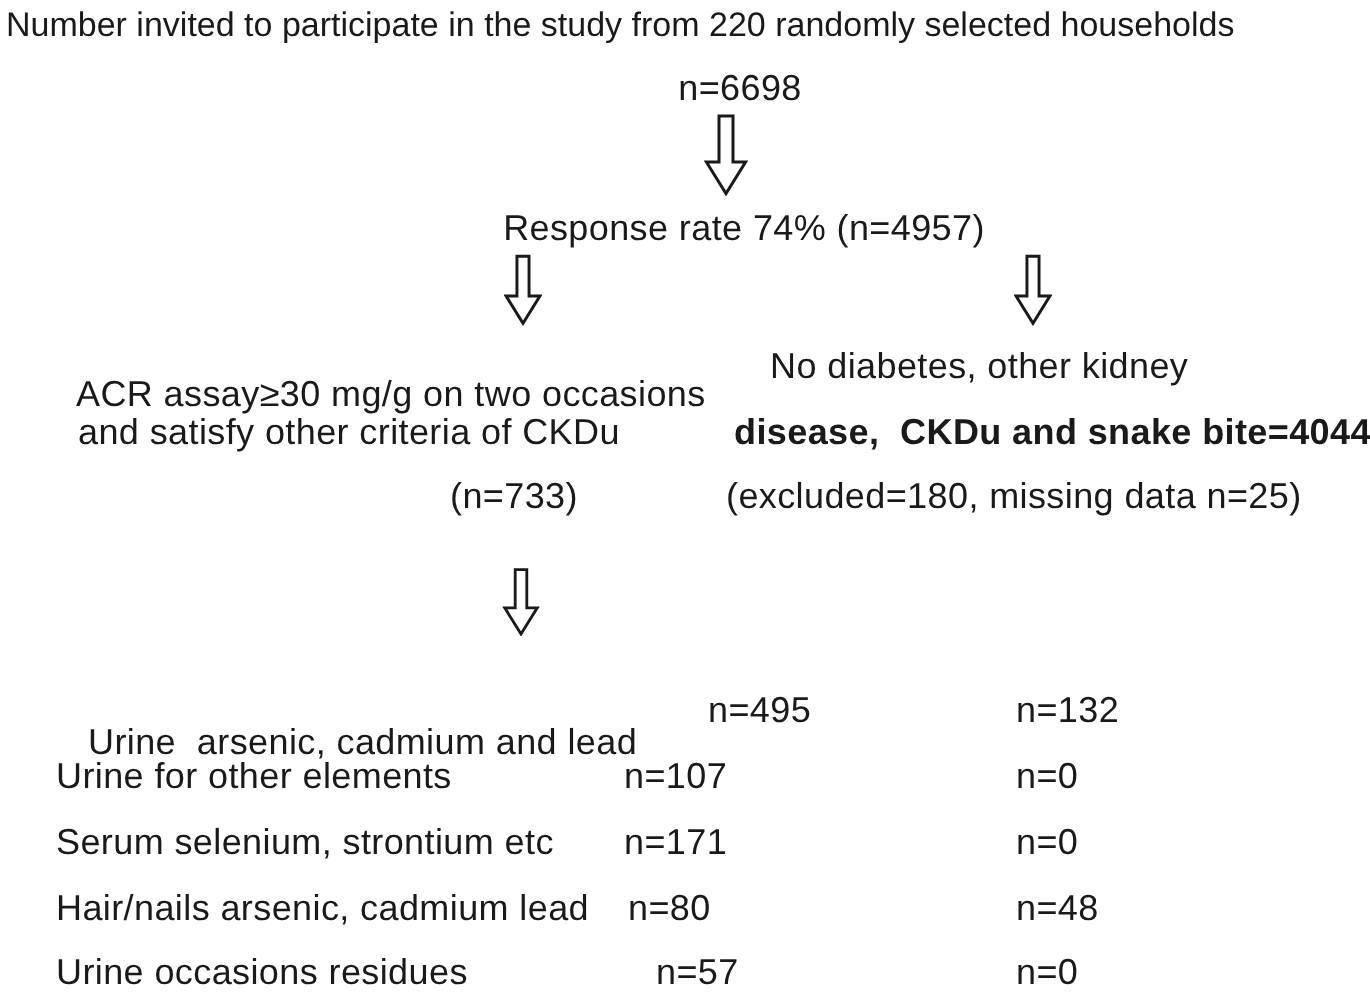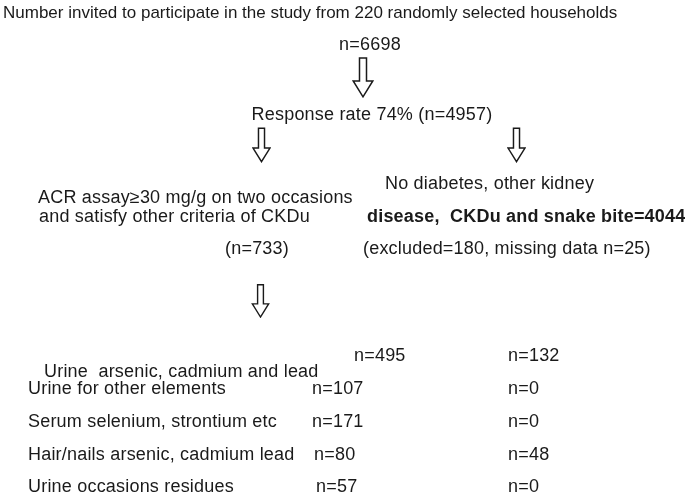--- a/index.html
+++ b/index.html
@@ -93,19 +93,19 @@
     </div>
 
     <div>
       <span class="line" style="left:28px;  top:443px;">Hair/nails arsenic, cadmium lead</span>
       <span class="line" style="left:314px; top:443px;">n=80</span>
       <span class="line" style="left:508px; top:443px;">n=48</span>
     </div>
 
     <div>
       <span class="line" style="left:28px;  top:475px;">Urine occasions residues</span>
-      <span class="line" style="left:316px; top:475px;text-align:right;">n=57</span>
+      <span class="line" style="left:328px; top:475px;text-align:right;">n=57</span>
       <span class="line" style="left:508px; top:475px;">n=0</span>
     </div>
 
   </div>
 
 </div>
 
 </body></html>

